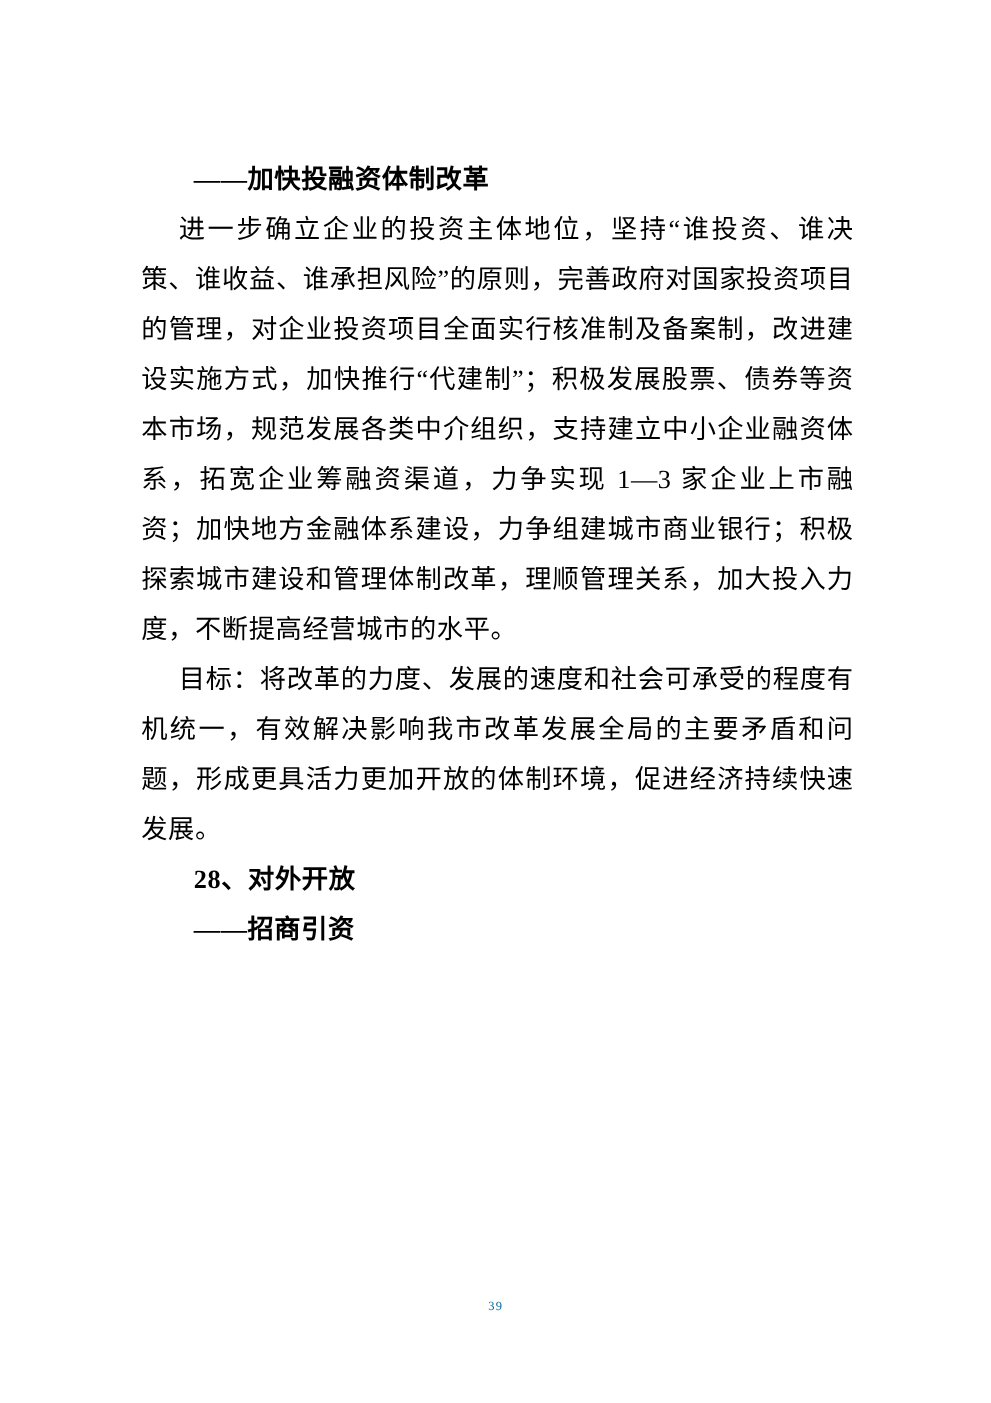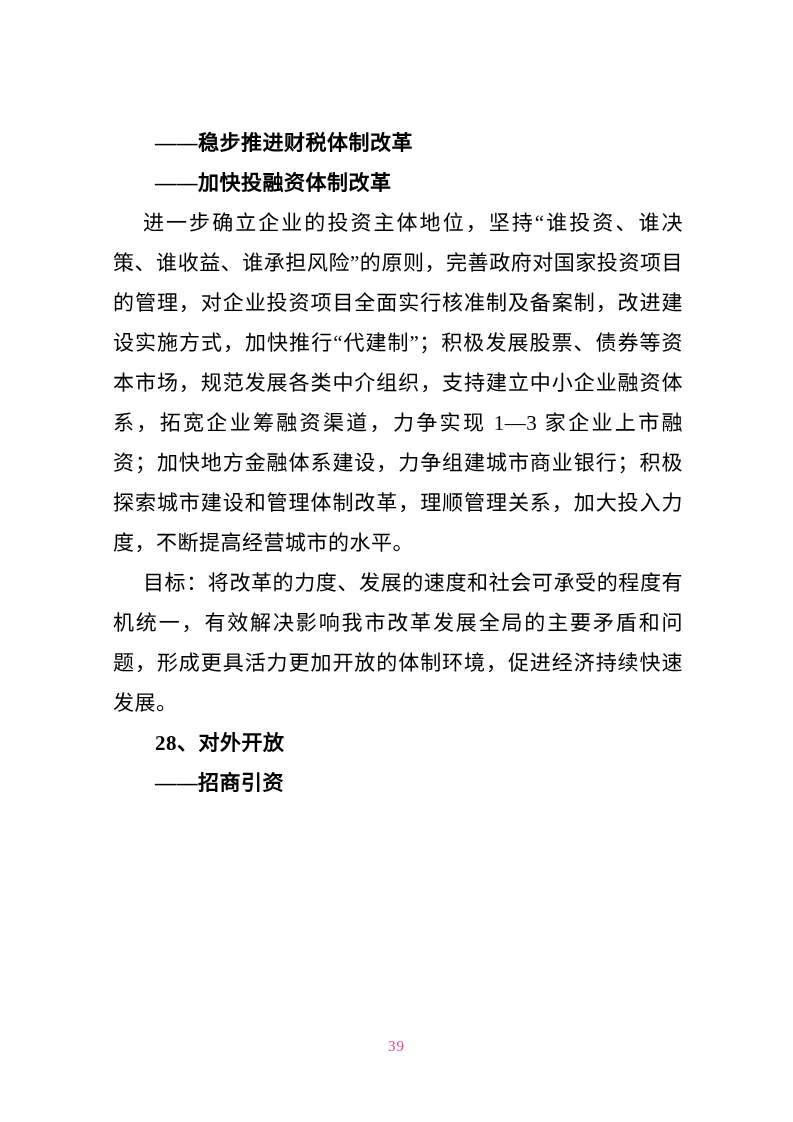--- a/index.html
+++ b/index.html
@@ -40,33 +40,32 @@
     text-align: left;
     text-indent: 42px;
     letter-spacing: 0.5px;
   }
   .page-number {
     position: absolute;
     left: 0;
     top: 1036px;
     width: 100%;
     text-align: center;
-    font-size: 15px;
+    font-size: 10px;
     line-height: 20px;
-    color: #ec4899;
+    color: #0369a1;
     letter-spacing: 1px;
     font-family: Liberation Serif, serif;
   }
 </style>
 </head>
 <body>
 
 <div class="doc-page">
   <div class="doc-content">
-    <h3 class="doc-heading">——稳步推进财税体制改革</h3>
     <h3 class="doc-heading">——加快投融资体制改革</h3>
     <p>进一步确立企业的投资主体地位，坚持“谁投资、谁决策、谁收益、谁承担风险”的原则，完善政府对国家投资项目的管理，对企业投资项目全面实行核准制及备案制，改进建设实施方式，加快推行“代建制”；积极发展股票、债券等资本市场，规范发展各类中介组织，支持建立中小企业融资体系，拓宽企业筹融资渠道，力争实现 1—3 家企业上市融资；加快地方金融体系建设，力争组建城市商业银行；积极探索城市建设和管理体制改革，理顺管理关系，加大投入力度，不断提高经营城市的水平。</p>
     <p>目标：将改革的力度、发展的速度和社会可承受的程度有机统一，有效解决影响我市改革发展全局的主要矛盾和问题，形成更具活力更加开放的体制环境，促进经济持续快速发展。</p>
     <h3 class="doc-heading">28、对外开放</h3>
     <h3 class="doc-heading">——招商引资</h3>
   </div>
   <div class="page-number">39</div>
 </div>
 
 </body></html>

